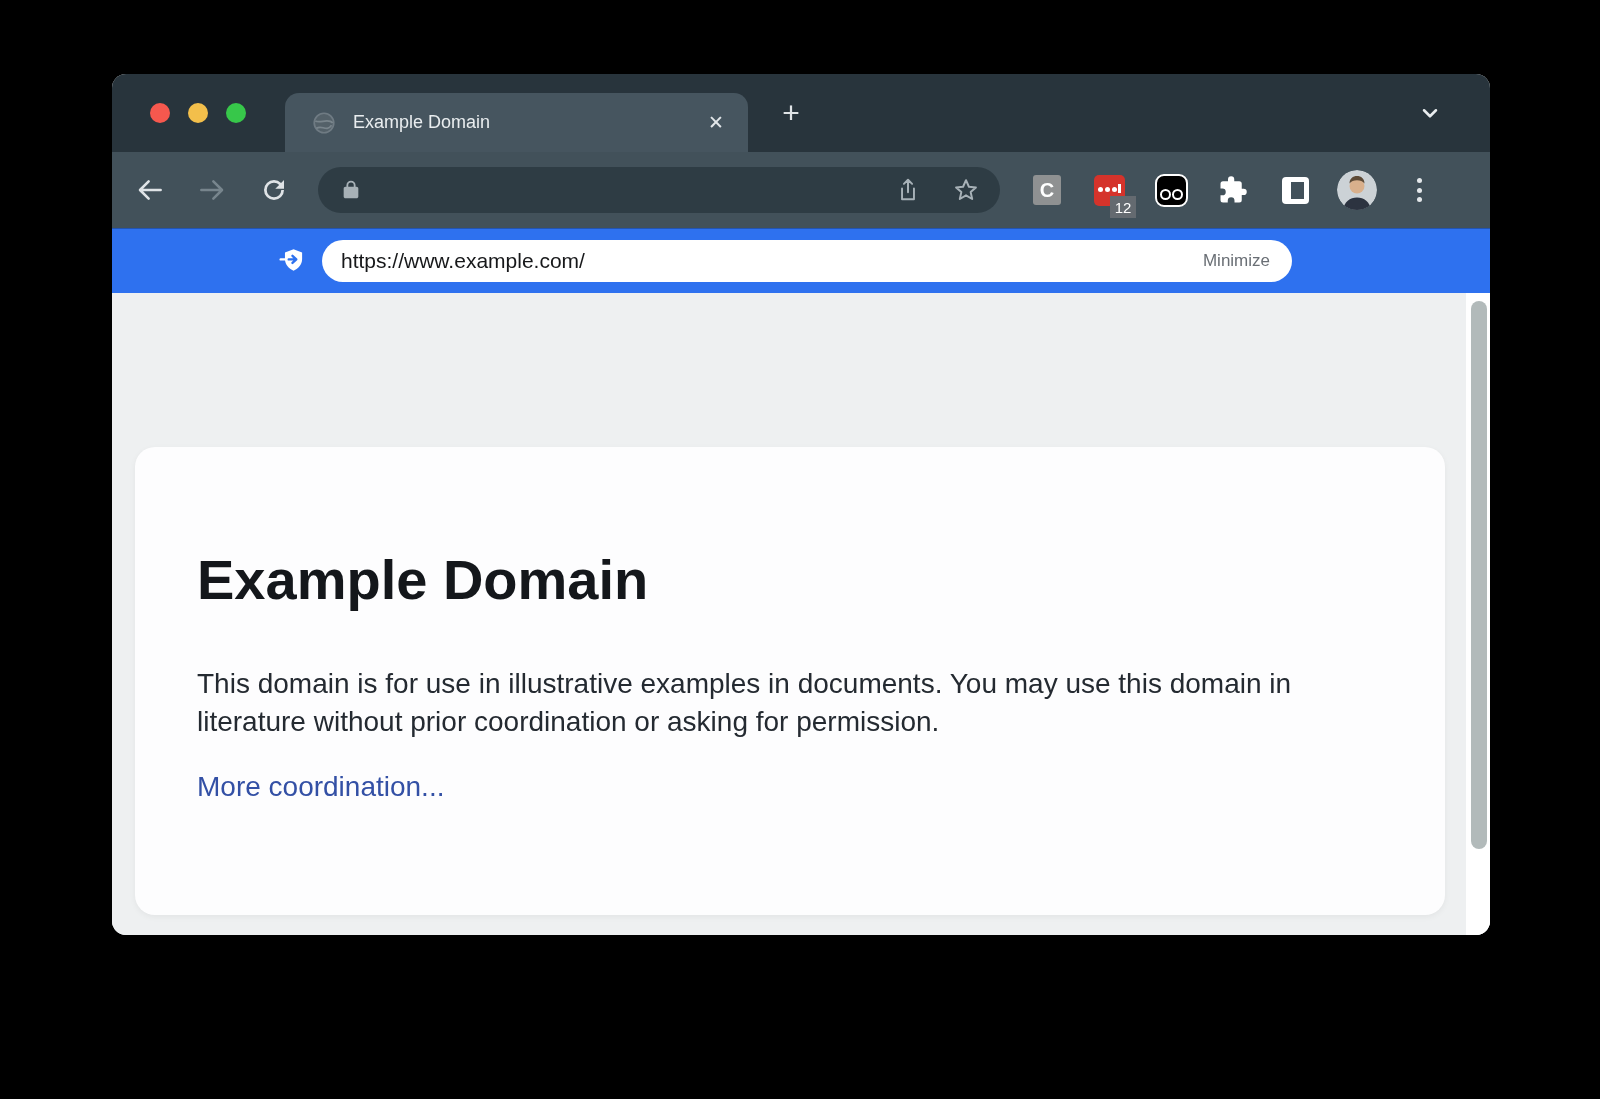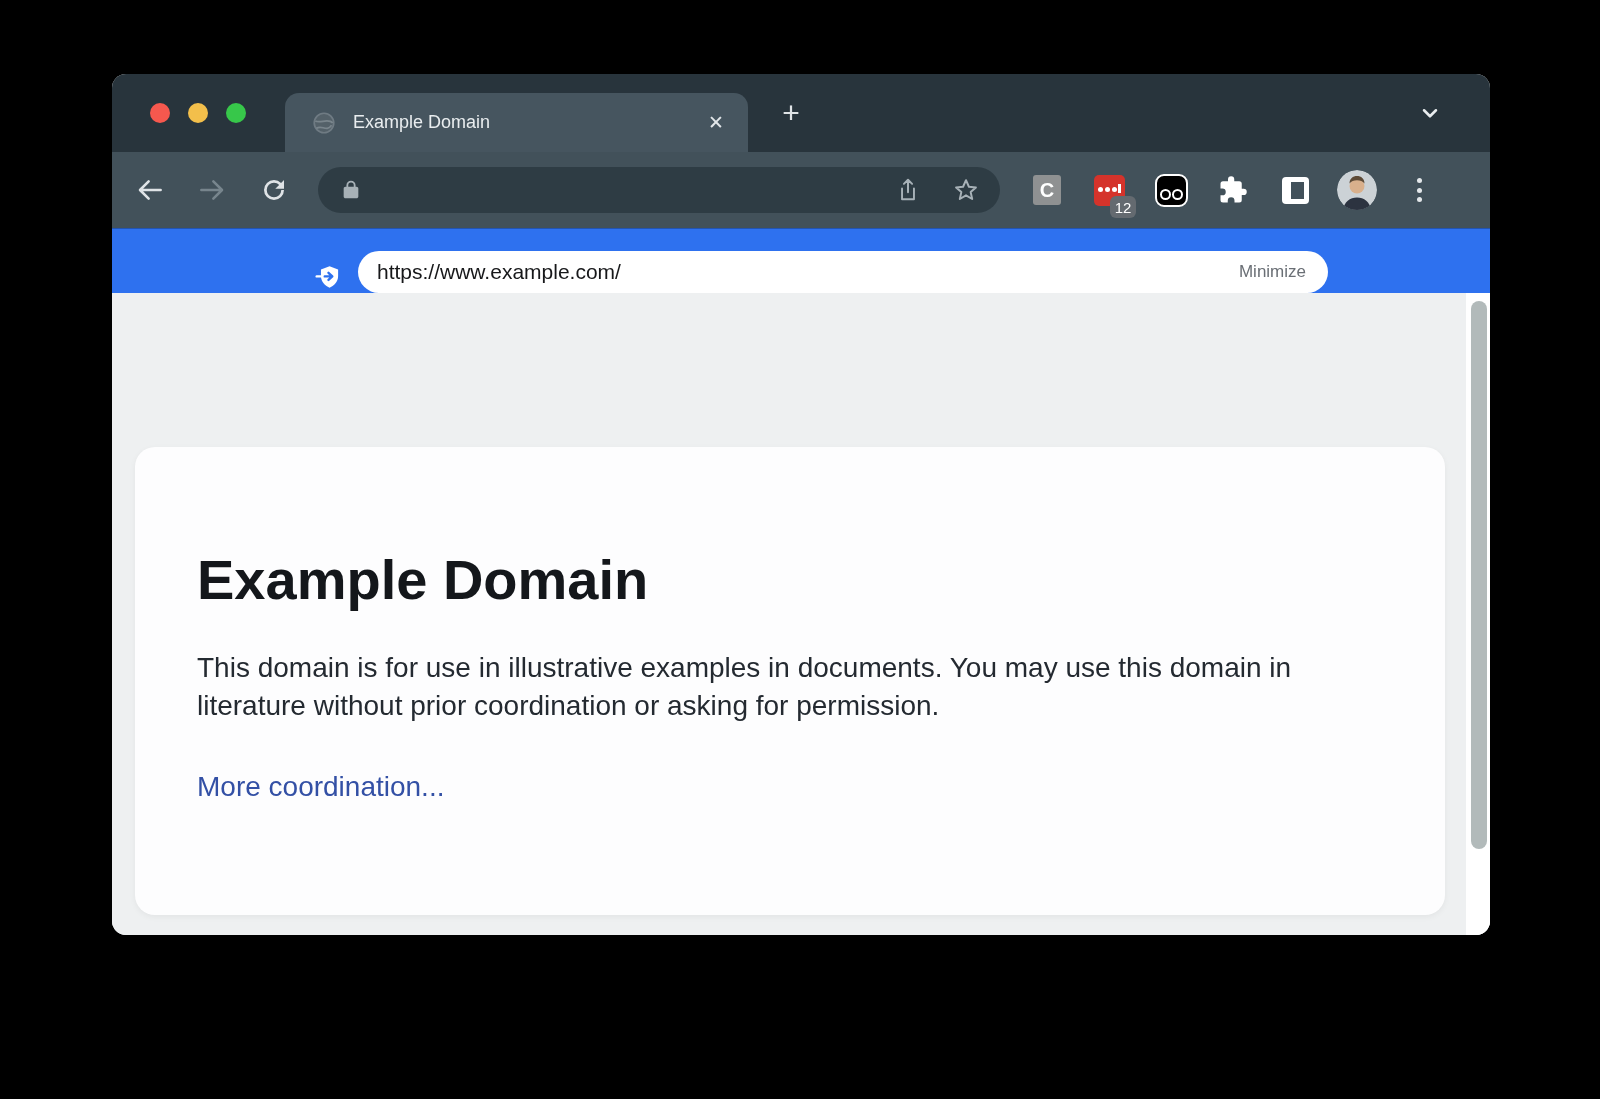--- a/index.html
+++ b/index.html
@@ -38,53 +38,53 @@
   .share-btn { right:72px; } .star-btn { right:14px; }
   .extrow { display:flex; align-items:center; margin-left:26px; gap:20px; }
   .extbtn { width:42px; height:42px; display:flex; align-items:center; justify-content:center;
             position:relative; cursor:pointer; }
   .c-icon { width:28px; height:30px; background:#8f9192; border-radius:3px; color:#fff;
             font-size:20px; font-weight:bold; display:flex; align-items:center; justify-content:center; }
   .lp-icon { width:31px; height:31px; border-radius:5px; position:relative; }
   .lp-icon .dot { position:absolute; top:12px; width:5px; height:5px; border-radius:50%; background:#fff; }
   .lp-icon .bar { position:absolute; top:9px; right:4px; width:3px; height:9px; background:#fff; }
   .badge { position:absolute; right:-6px; bottom:-7px; min-width:26px; height:22px; background:#646a70;
-           border-radius:6px; color:#fff; font-size:15px; display:flex; align-items:center;
+           border-radius:0; color:#fff; font-size:15px; display:flex; align-items:center;
            justify-content:center; padding:0 3px; }
   .oo-icon { width:33px; height:33px; background:#000; border:2px solid #fff; border-radius:9px; position:relative; }
   .oo-icon .ring { position:absolute; bottom:5px; width:11px; height:11px; border:2.5px solid #fff;
                    border-radius:50%; background:#000; }
   .sidepanel-icon { width:27px; height:27px; background:#fff; border-radius:4px; position:relative; }
   .sidepanel-icon::after { content:""; position:absolute; left:9px; top:5px; width:13px; height:17px;
                             background:#42515a; }
   .avatar { width:40px; height:40px; border-radius:50%; overflow:hidden; }
   .kebab { display:flex; flex-direction:column; gap:4.5px; }
   .kebab span { width:5px; height:5px; border-radius:50%; background:#e3e7ea; }
 
   
-  .bluebar { position:relative; height:65px; display:flex; align-items:flex-end;
-             border-top:1px solid rgba(0,0,0,.25);padding-left:36px; }
+  .bluebar { position:relative; height:65px; display:flex; align-items:center;
+             border-top:1px solid rgba(0,0,0,.25); }
   .shield { margin-left:166px; }
   .remote-pill { margin-left:14px; width:970px; height:42px; background:#fff; border-radius:21px;
                  position:relative; display:flex; align-items:center; }
   .remote-input { flex:1; height:100%; border:none; outline:none; background:transparent;
                   font-family:"Liberation Sans", sans-serif;
                   font-size:21px; color:#17181a; padding:0 130px 0 19px; border-radius:21px; }
   .minimize { position:absolute; right:22px; top:50%; transform:translateY(-50%); color:#6a6f75;
               font-size:17px; cursor:pointer; }
 
   
   .viewport { position:relative; height:642px; background:#eef0f1; }
   .scroll-track { position:absolute; right:0; top:0; width:24px; height:100%; background:#fff; cursor:pointer; }
   .scroll-thumb { position:absolute; left:5px; top:8px; width:16px; height:548px;
                   background:#b2baba; border-radius:8px; cursor:grab; }
   .card { position:absolute; left:23px; top:154px; width:1310px; height:468px; background:#fdfdfe;
           border-radius:20px; box-shadow:0 2px 6px rgba(0,0,0,.05); }
   .heading { position:absolute; left:62px; top:100px; font-size:56px; font-weight:700; color:#14171b; }
-  .para { position:absolute; left:62px; top:202px; width:1170px; font-size:28px; line-height:38px; color:#242a31; }
+  .para { position:absolute; left:62px; top:218px; width:1170px; font-size:28px; line-height:38px; color:#242a31; }
   .morelink { position:absolute; left:62px; top:324px; font-size:28px; text-decoration:none; cursor:pointer; }
 
   svg { display:block; }
 </style>
 </head>
 <body>
 
 <div class="stage">
   <div class="window">
 

